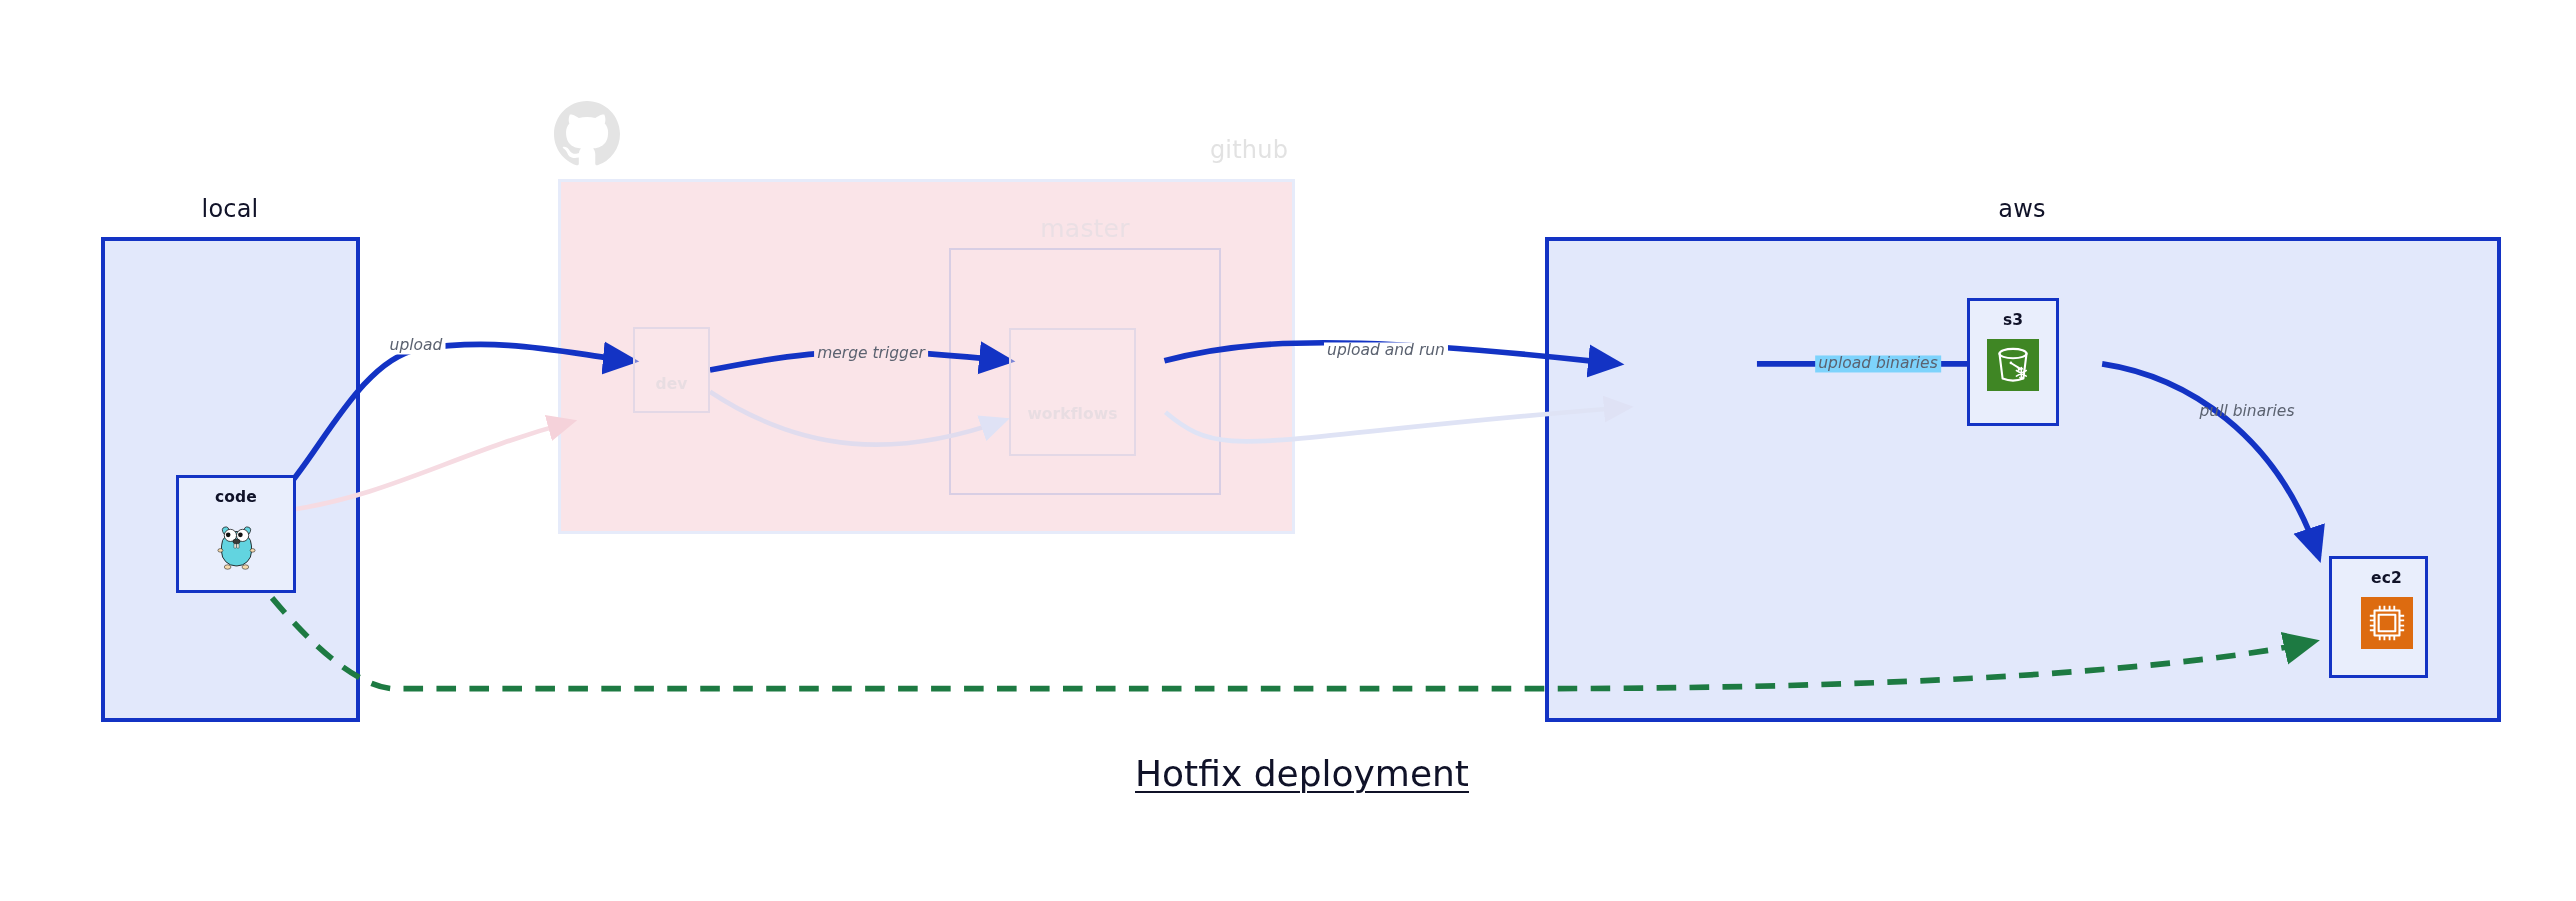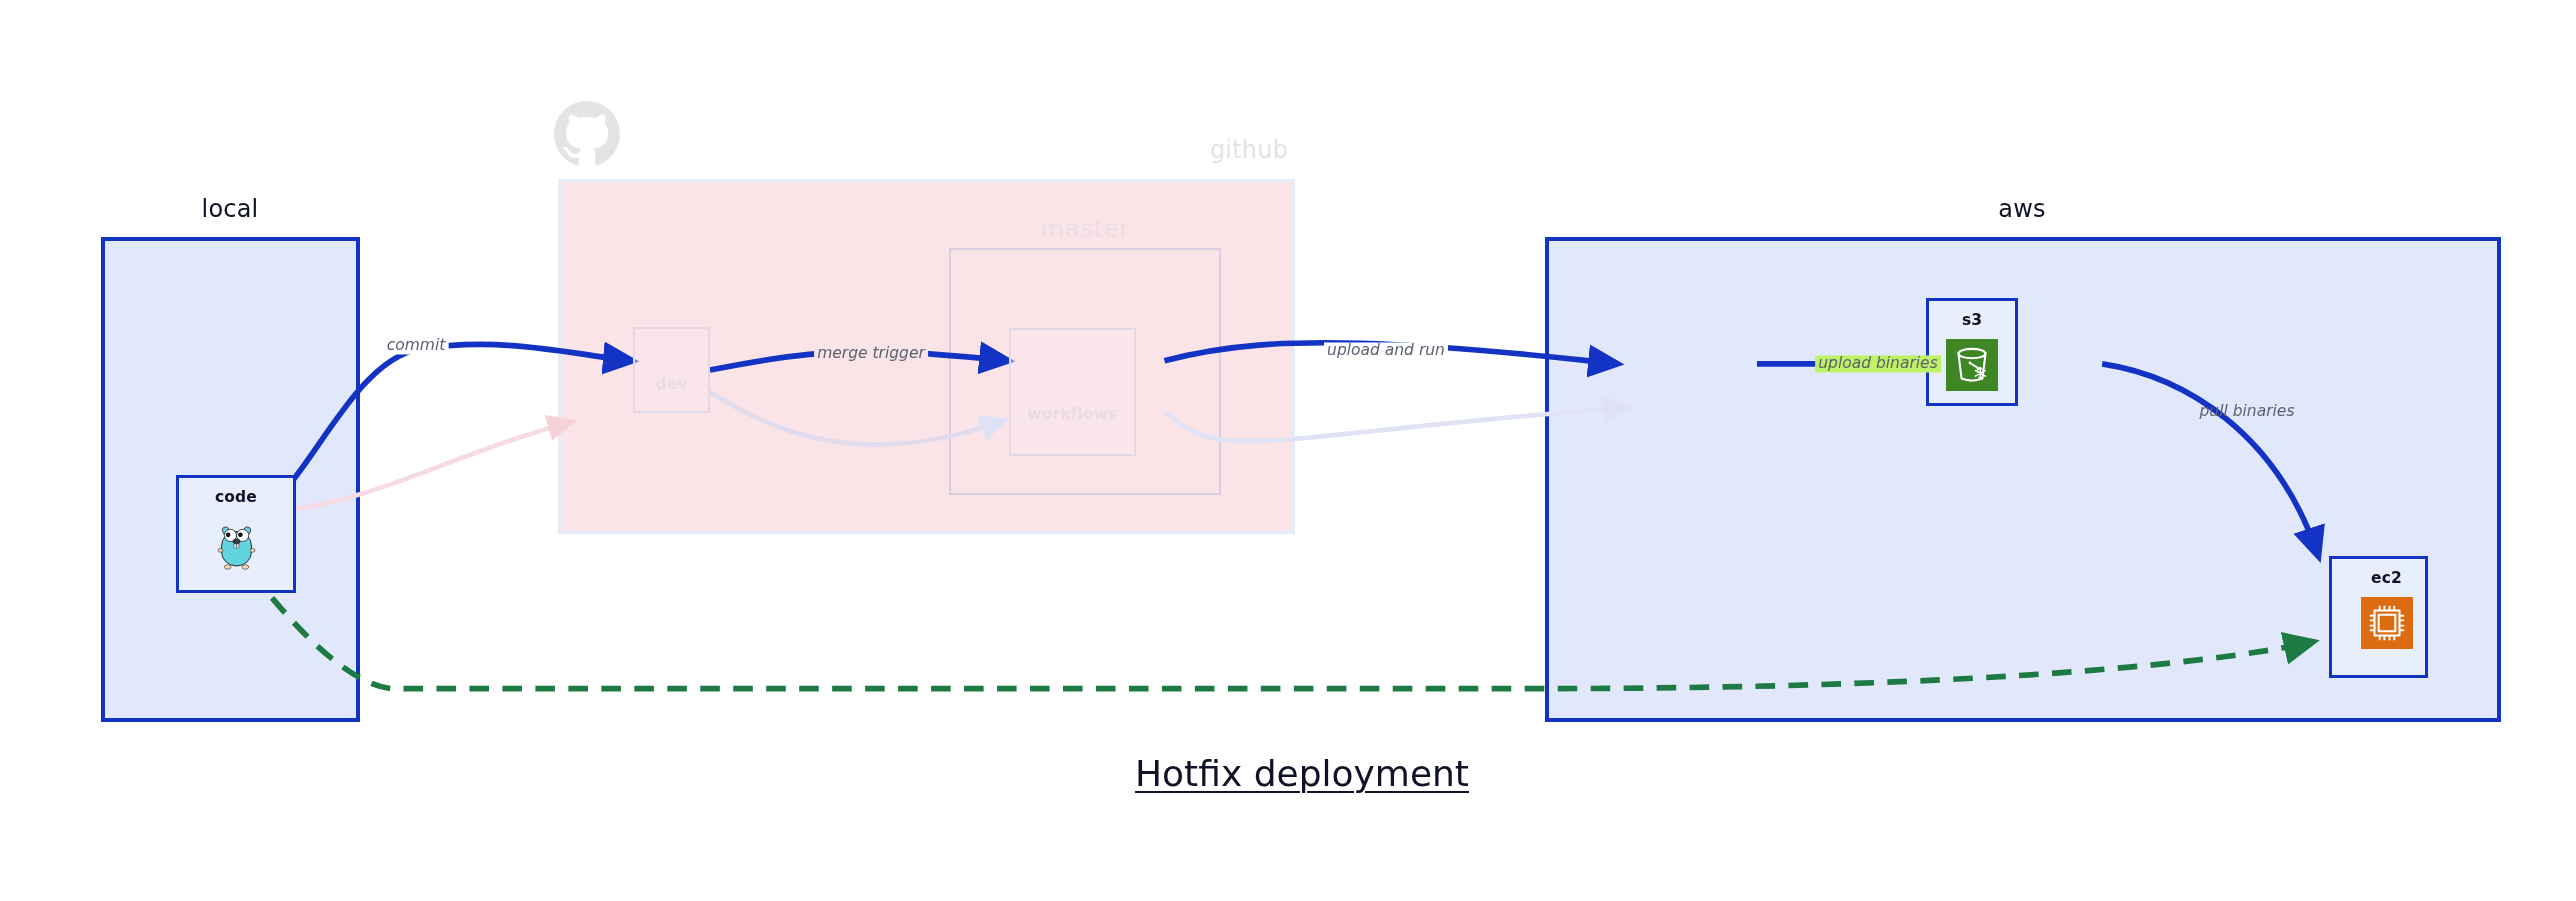--- a/index.html
+++ b/index.html
@@ -104,21 +104,21 @@
     font-size: 15.5px;
     font-style: italic;
     color: #5b6270;
     white-space: nowrap;
     background: #ffffff;
     padding: 0 3.1px;
     transform: translate(-50%, -50%);
     line-height: 1.1;
   }
   .edge-label.on-pink { background: #fae4e8; }
-  .edge-label.on-blue { background: #bef264; }
+  .edge-label.on-blue { background: #7dd3fc; }
   .edge-label.no-bg   { background: transparent; }
   
   .diagram-title {
     position: absolute;
     left: 50%;
     transform: translateX(-50%);
     font-size: 36px;
     color: #101228;
     text-decoration: underline;
     text-underline-offset: 5.2px;
@@ -228,21 +228,21 @@
 
   <div class="node faded" style="left:633px; top:327px; width:77px; height:86px; justify-content:center;">
     <span class="node-label" style="margin-top:27px;">dev</span>
   </div>
 
   <div class="node faded" style="left:1009px; top:328px; width:127px; height:128px; justify-content:center;">
     <span class="node-label" style="margin-top:43px;">workflows</span>
   </div>
 
 
-  <div class="node" style="left:1926px; top:298px; width:92px; height:108px;">
+  <div class="node" style="left:1967px; top:298px; width:92px; height:128px;">
     <span class="node-label">s3</span>
     <span class="node-icon" style="width:52px;height:52px;">
       <svg class="icon-tile" viewBox="0 0 100 100" style="width:52px;height:52px;">
         <rect x="0" y="0" width="100" height="100" fill="#3f8624"></rect>
         <g fill="none" stroke="#ffffff" stroke-width="4" stroke-linecap="round" stroke-linejoin="round">
 
           <ellipse cx="50" cy="28" rx="26" ry="9"></ellipse>
           <path d="M24 28 L30 76 Q50 84 70 76 L76 28"></path>
 
           <path d="M46 46 L62 56" stroke-width="3.5"></path>
@@ -270,21 +270,21 @@
             <path d="M36 26 L36 17 M45 26 L45 17 M55 26 L55 17 M64 26 L64 17"></path>
             <path d="M36 74 L36 83 M45 74 L45 83 M55 74 L55 83 M64 74 L64 83"></path>
             <path d="M26 36 L17 36 M26 45 L17 45 M26 55 L17 55 M26 64 L17 64"></path>
             <path d="M74 36 L83 36 M74 45 L83 45 M74 55 L83 55 M74 64 L83 64"></path>
           </g>
         </g>
       </svg>
     </span>
   </div>
 
-  <div class="edge-label" style="left:416px; top:346px;">commit</div>
+  <div class="edge-label" style="left:416px; top:346px;">upload</div>
 
   <div class="edge-label on-pink" style="left:871px; top:354px;">merge trigger</div>
 
   <div class="edge-label" style="left:1386px; top:351px;">upload and run</div>
 
   <div class="edge-label on-blue" style="left:1878px; top:364px;">upload binaries</div>
 
   <div class="edge-label on-blue no-bg" style="left:2247px; top:412px;">pull binaries</div>
 
   <div class="diagram-title" style="top:753px;">Hotfix deployment</div>

